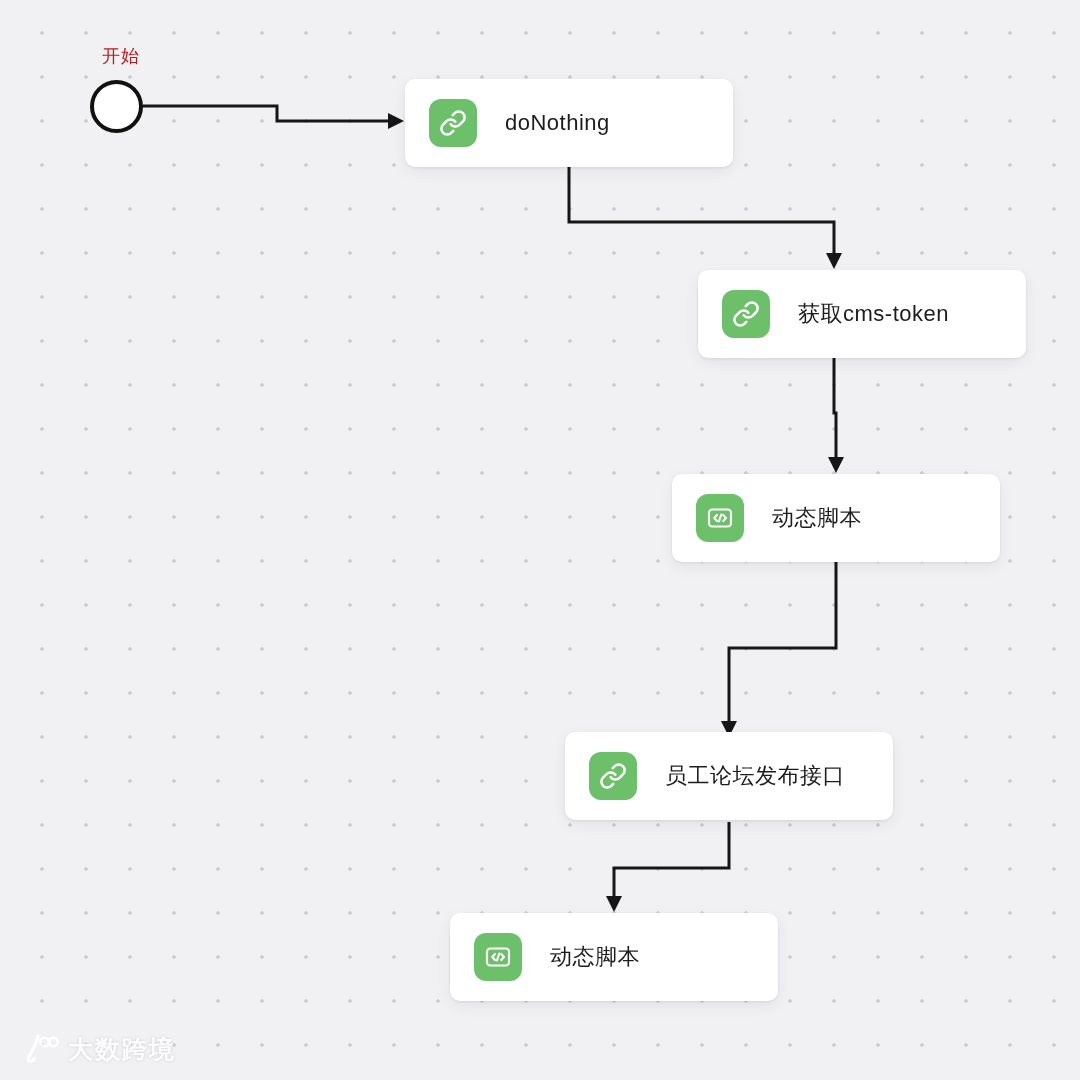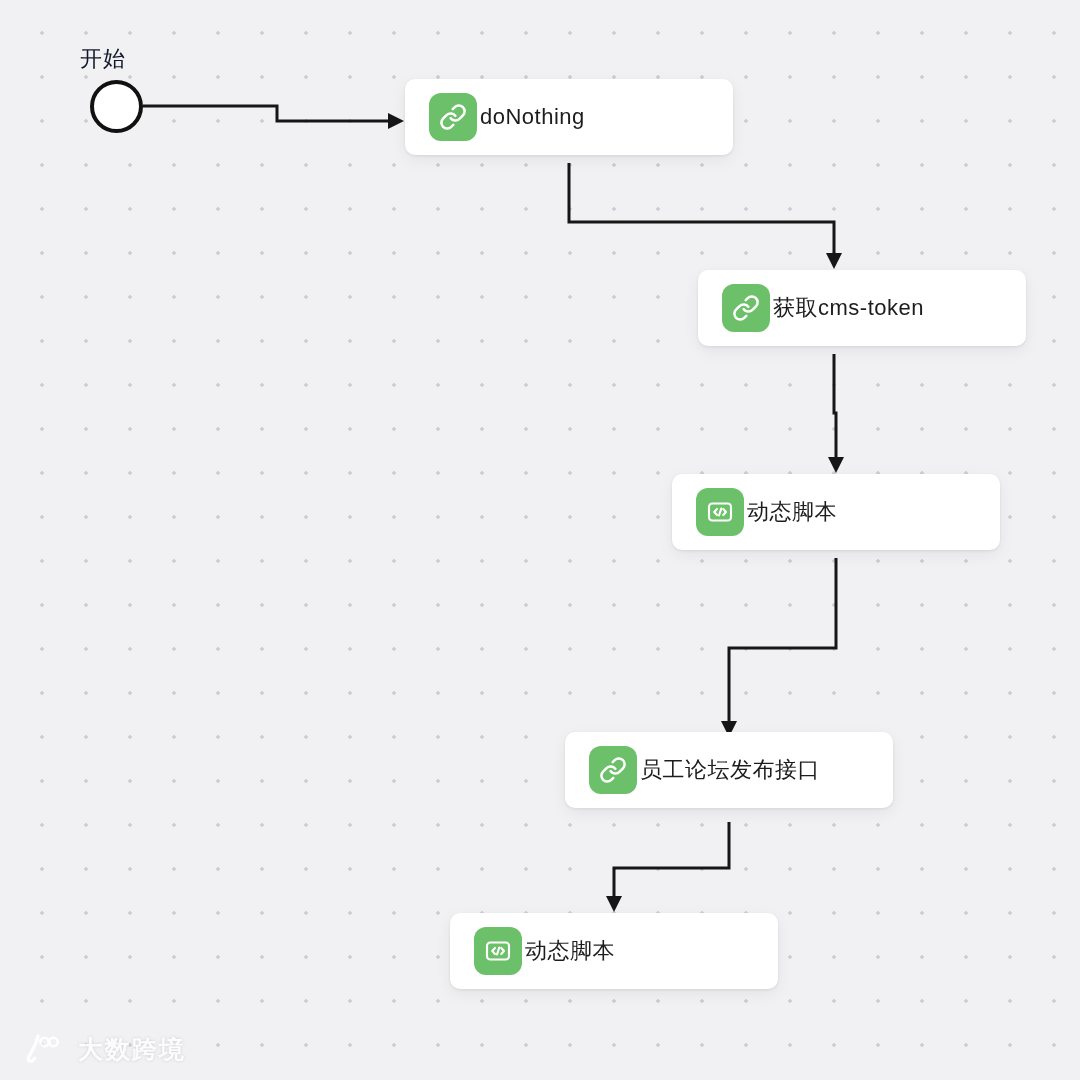--- a/index.html
+++ b/index.html
@@ -11,50 +11,50 @@
     background-size:44px 44px;
     background-position:-4px 31px;
   }
   .canvas{position:absolute;inset:0;}
   .edges{position:absolute;left:0;top:0;width:1080px;height:1080px;}
   .edge{fill:none;stroke:#161616;stroke-width:3;}
   .arrow{fill:#161616;stroke:none;}
 
   .start-wrap{position:absolute;left:0;top:0;}
   .start-label{
-    position:absolute;left:80px;top:44px;font-size:22px;color:#0f172a;
+    position:absolute;left:102px;top:44px;font-size:18px;color:#b91c1c;
     letter-spacing:1px;white-space:nowrap;
   }
   .start-circle{
     position:absolute;left:90px;top:80px;width:45px;height:45px;
     border:4px solid #111;border-radius:50%;background:#fff;
   }
 
   .node{
-    position:absolute;width:328px;height:76px;background:#ffffff;
+    position:absolute;width:328px;height:88px;background:#ffffff;
     border-radius:10px;box-sizing:border-box;
     box-shadow:0 1px 3px rgba(0,0,0,.08),0 5px 16px rgba(0,0,0,.06);
-    display:flex;align-items:center;padding:0 18px 0 24px;gap:3px;
+    display:flex;align-items:center;padding:0 18px 0 24px;gap:28px;
   }
   .node-icon{
     width:48px;height:48px;border-radius:12px;background:#6cc069;
     display:flex;align-items:center;justify-content:center;flex:0 0 auto;
   }
   .node-label{
     font-size:22px;font-weight:500;color:#1d1d1f;letter-spacing:.5px;
     white-space:nowrap;
   }
   .n1{left:405px;top:79px;}
   .n2{left:698px;top:270px;}
   .n3{left:672px;top:474px;}
   .n4{left:565px;top:732px;}
   .n5{left:450px;top:913px;}
 
   .watermark{
-    position:absolute;left:22px;top:1032px;display:flex;align-items:center;gap:18px;
+    position:absolute;left:22px;top:1032px;display:flex;align-items:center;gap:8px;
     color:rgba(255,255,255,.92);
     text-shadow:0 0 3px rgba(140,140,150,.35);
     user-select:none;
   }
   .watermark-text{font-size:25px;font-weight:700;letter-spacing:2px;white-space:nowrap;}
   .watermark svg{display:block;}
 </style>
 </head>
 <body>
 

